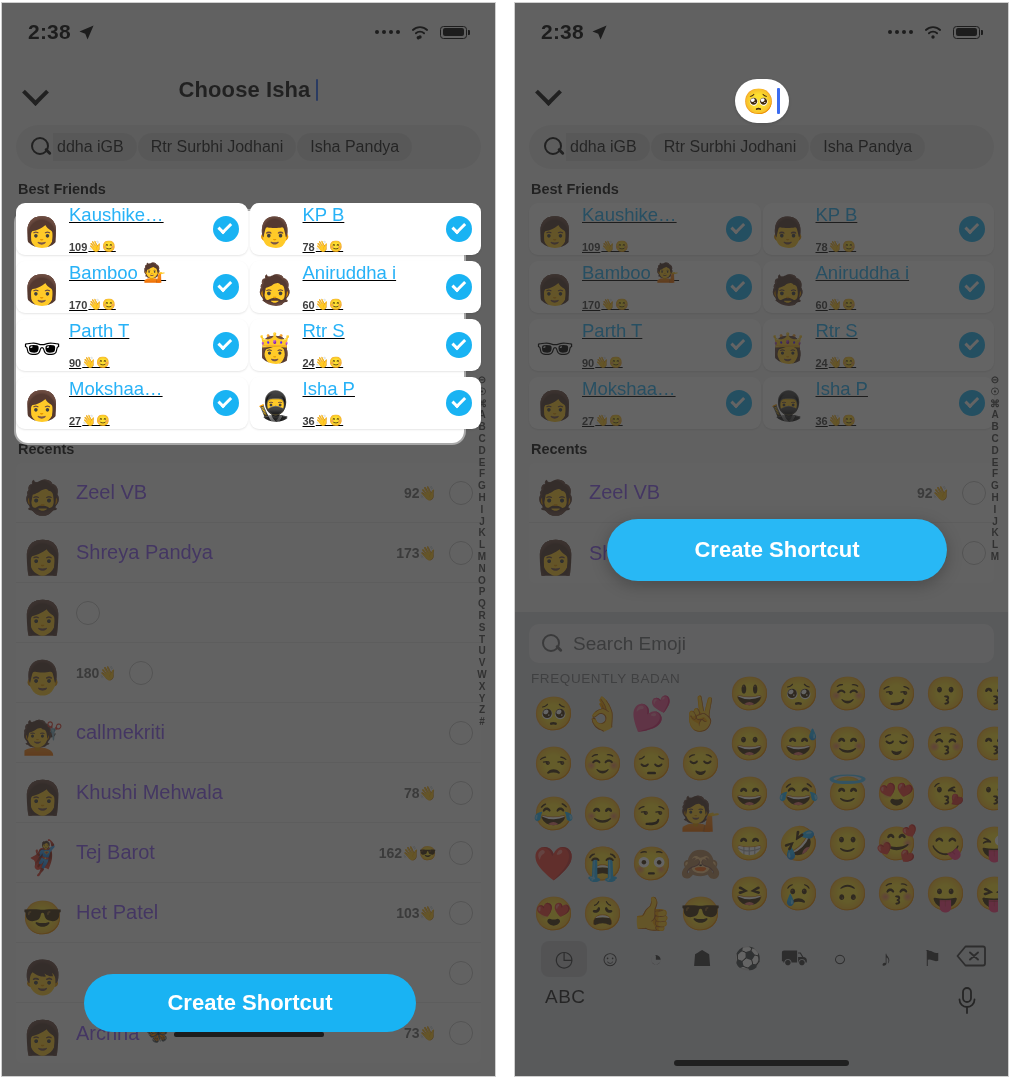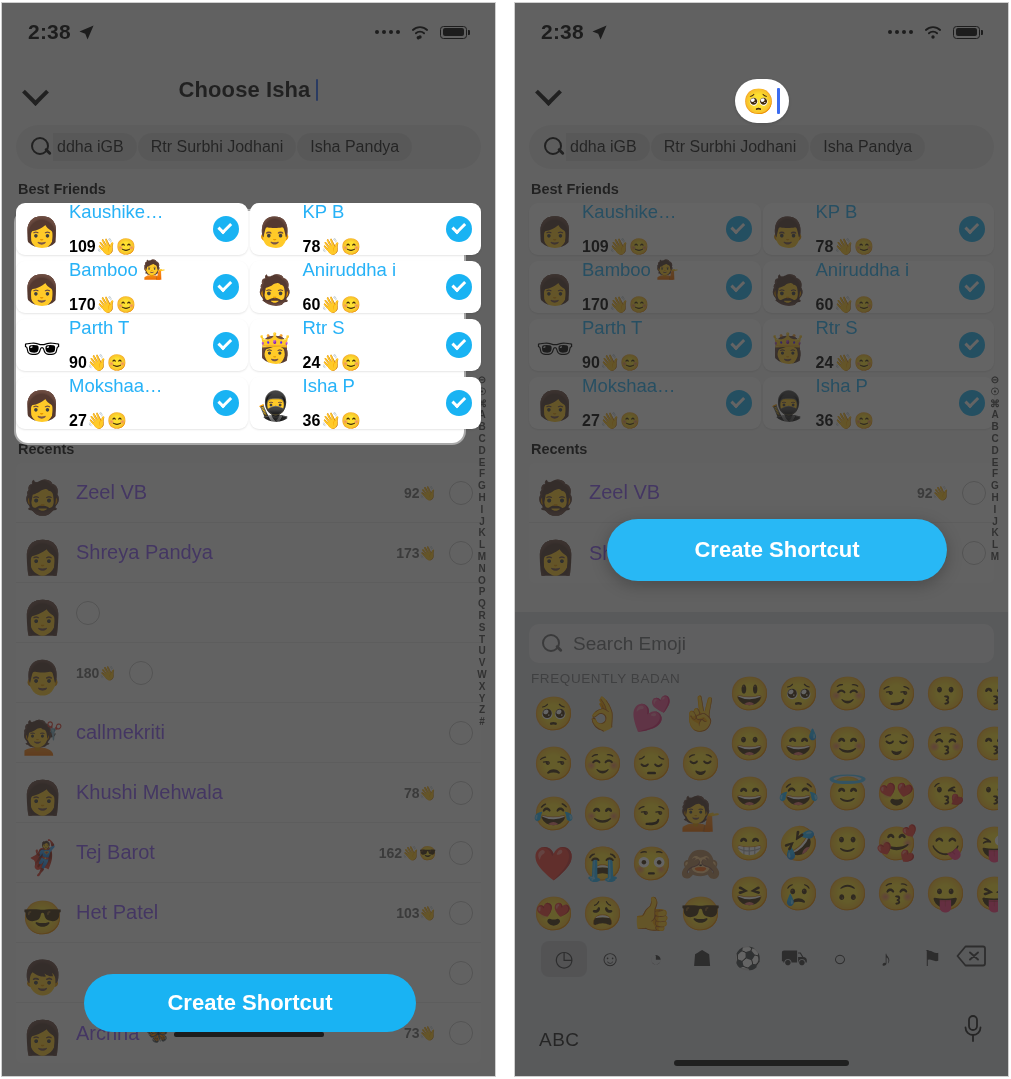--- a/index.html
+++ b/index.html
@@ -108,23 +108,23 @@
     margin: 0 14px; display:grid; grid-template-columns: 1fr 1fr;
     gap: 6px 2px;
   }
   .bf-card {
     background:#fff; border-radius: 9px;
     height: 52px; display:flex; align-items:center; gap: 8px; padding: 0 9px 0 7px;
     box-shadow: 0 1px 2px rgba(0,0,0,0.10);
   }
   .bmoji { width: 38px; height:38px; border-radius:50%; flex:0 0 auto; overflow:hidden;
            display:flex; align-items:flex-end; justify-content:center; font-size:30px; line-height:1; background:transparent;}
-  .bf-txt { flex:1 1 auto; min-width:0; }
+  .bf-txt { flex:1 1 auto; min-width:0;text-decoration:underline; }
   .bf-name { font-size: 18.5px; color:#27b2f7; font-weight:500; white-space:nowrap; overflow:hidden; text-overflow:clip; line-height:1.05;}
-  .bf-sub { font-size: 16px; color:#000000; margin-top:15px; white-space:nowrap; display:flex; align-items:center; gap:1px;}
+  .bf-sub { font-size: 11px; color:#404040; margin-top:15px; white-space:nowrap; display:flex; align-items:center; gap:1px;}
   .bf-sub .num { font-weight:600; }
   .check {
     width: 26px; height:26px; border-radius:50%; background:#19b3f3; flex:0 0 auto;
     display:flex; align-items:center; justify-content:center;
   }
   .check::after{content:''; width:10px;height:5px;border-left:3px solid #fff;border-bottom:3px solid #fff;transform:rotate(-45deg) translate(1px,-2px);}
 
   
   .recents { margin: 0 14px; position:relative; z-index:5; background: rgba(255,255,255,0.35); border-radius: 6px;}
   .rrow { display:flex; align-items:center; gap: 12px; height: 60px; padding: 0 8px 0 6px;
@@ -185,21 +185,21 @@
   .kb-bottom {
     height: 56px; display:flex; align-items:center; justify-content:space-between;
     padding: 0 22px 0 26px;
   }
   .catrow { display:flex; align-items:center; gap: 0; flex:1 1 auto; }
   .catbtn { width: 46px; height:36px; display:flex; align-items:center; justify-content:center;
             font-size:22px; color:#3a3a3c; border-radius:8px; }
   .catbtn.active { background: rgba(0,0,0,0.10); }
   .del { font-size: 23px; color:#3a3a3c; }
   .kb-abc {
-    height: 66px; display:flex; align-items:flex-end; justify-content:space-between; padding: 0 24px;
+    height: 66px; display:flex; align-items:flex-start; justify-content:space-between; padding: 0 30px;
   }
   .abc { font-size: 19px; color:#1f1f1f; letter-spacing:0.5px;}
   .mic { font-size: 26px; color:#1f1f1f; }
   .homebar { height: 26px; display:flex; align-items:center; justify-content:center; }
   .homebar i { display:block; width: 175px; height: 6px; border-radius:3px; background:#0d0d0d; }
 </style>
 </head>
 <body>
 
 <div class="stage">

